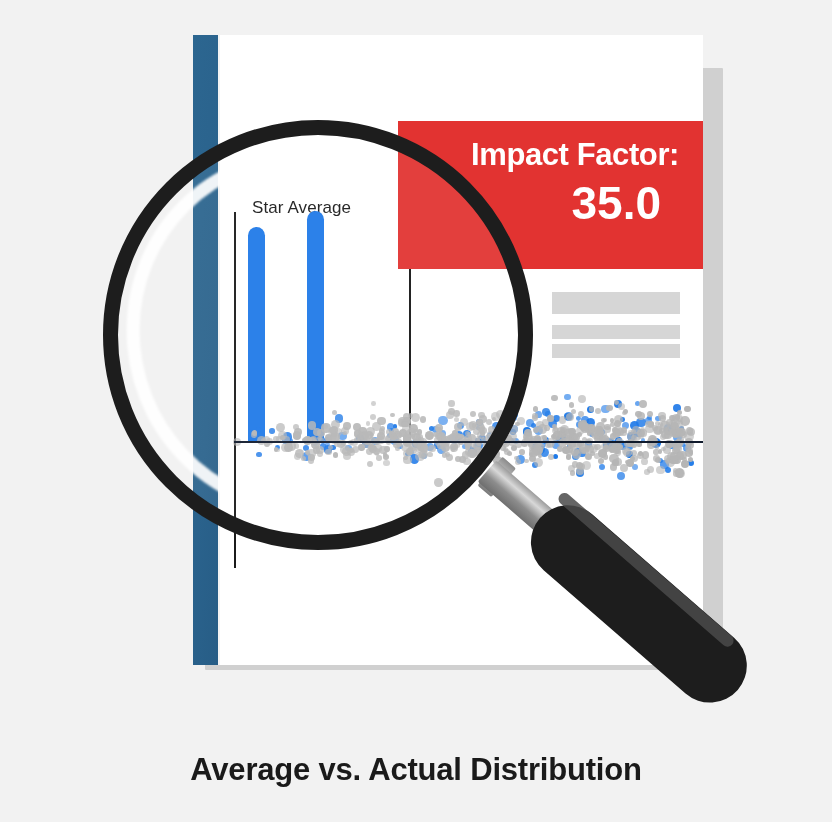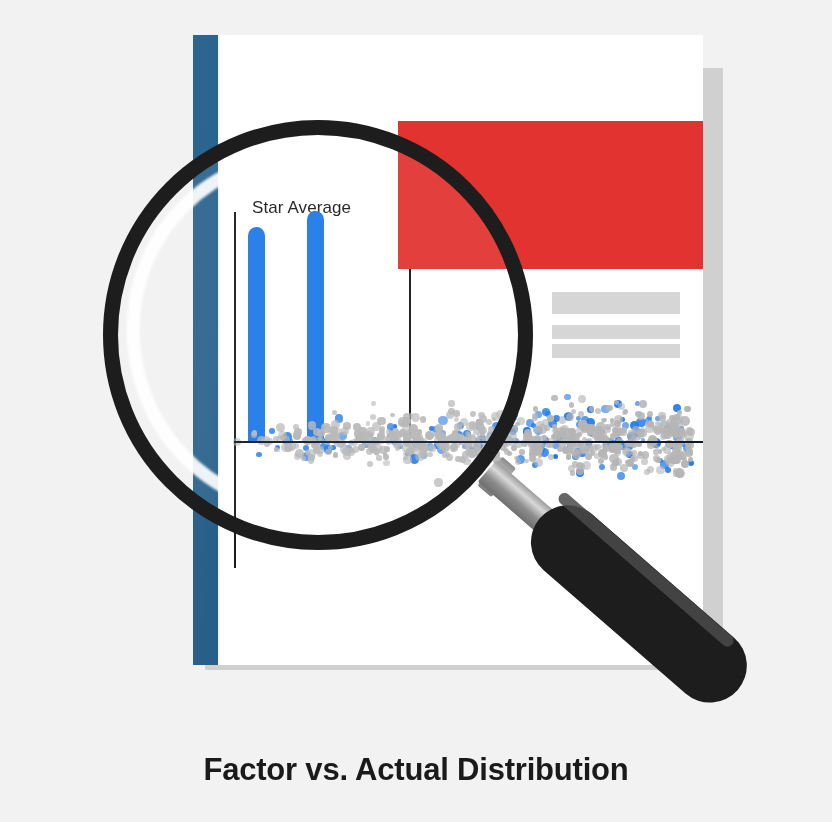--- a/index.html
+++ b/index.html
@@ -912,33 +912,35 @@
         <div class="dot" style="left: 345.53px; top: 296.502px; width: 8.90302px; height: 8.90302px; background: rgb(181, 181, 181); opacity: 0.95;"></div>
         <div class="dot" style="left: 358.953px; top: 299.602px; width: 7.23693px; height: 7.23693px; background: rgb(181, 181, 181); opacity: 0.71;"></div>
         <div class="dot" style="left: 442.998px; top: 289.836px; width: 8.70413px; height: 8.70413px; background: rgb(181, 181, 181); opacity: 0.85;"></div>
         <div class="dot" style="left: 360.342px; top: 255.426px; width: 7.92423px; height: 7.92423px; background: rgb(181, 181, 181); opacity: 0.65;"></div>
       </div>
 
     <div class="axis-x"></div>
   </div>
 
   <div class="if-banner">
+    <div class="if-label">Impact Factor:</div>
+    <div class="if-value">35.0</div>
   </div>
 
   <div class="ph-bar ph-1"></div>
   <div class="ph-bar ph-2"></div>
   <div class="ph-bar ph-3"></div>
 
   <div class="mag">
     <div class="lens-clip">
       <div class="lens-tint"></div>
       <div class="lens-glint"></div>
     </div>
     <div class="ferrule"></div>
     <div class="neck"></div>
     <div class="grip"></div>
     <div class="grip-hl"></div>
     <div class="lens-rim"></div>
   </div>
 
-  <div class="caption">Factor vs. Actual Distribution</div>
+  <div class="caption">Average vs. Actual Distribution</div>
 
 </div>
 
 </body></html>

